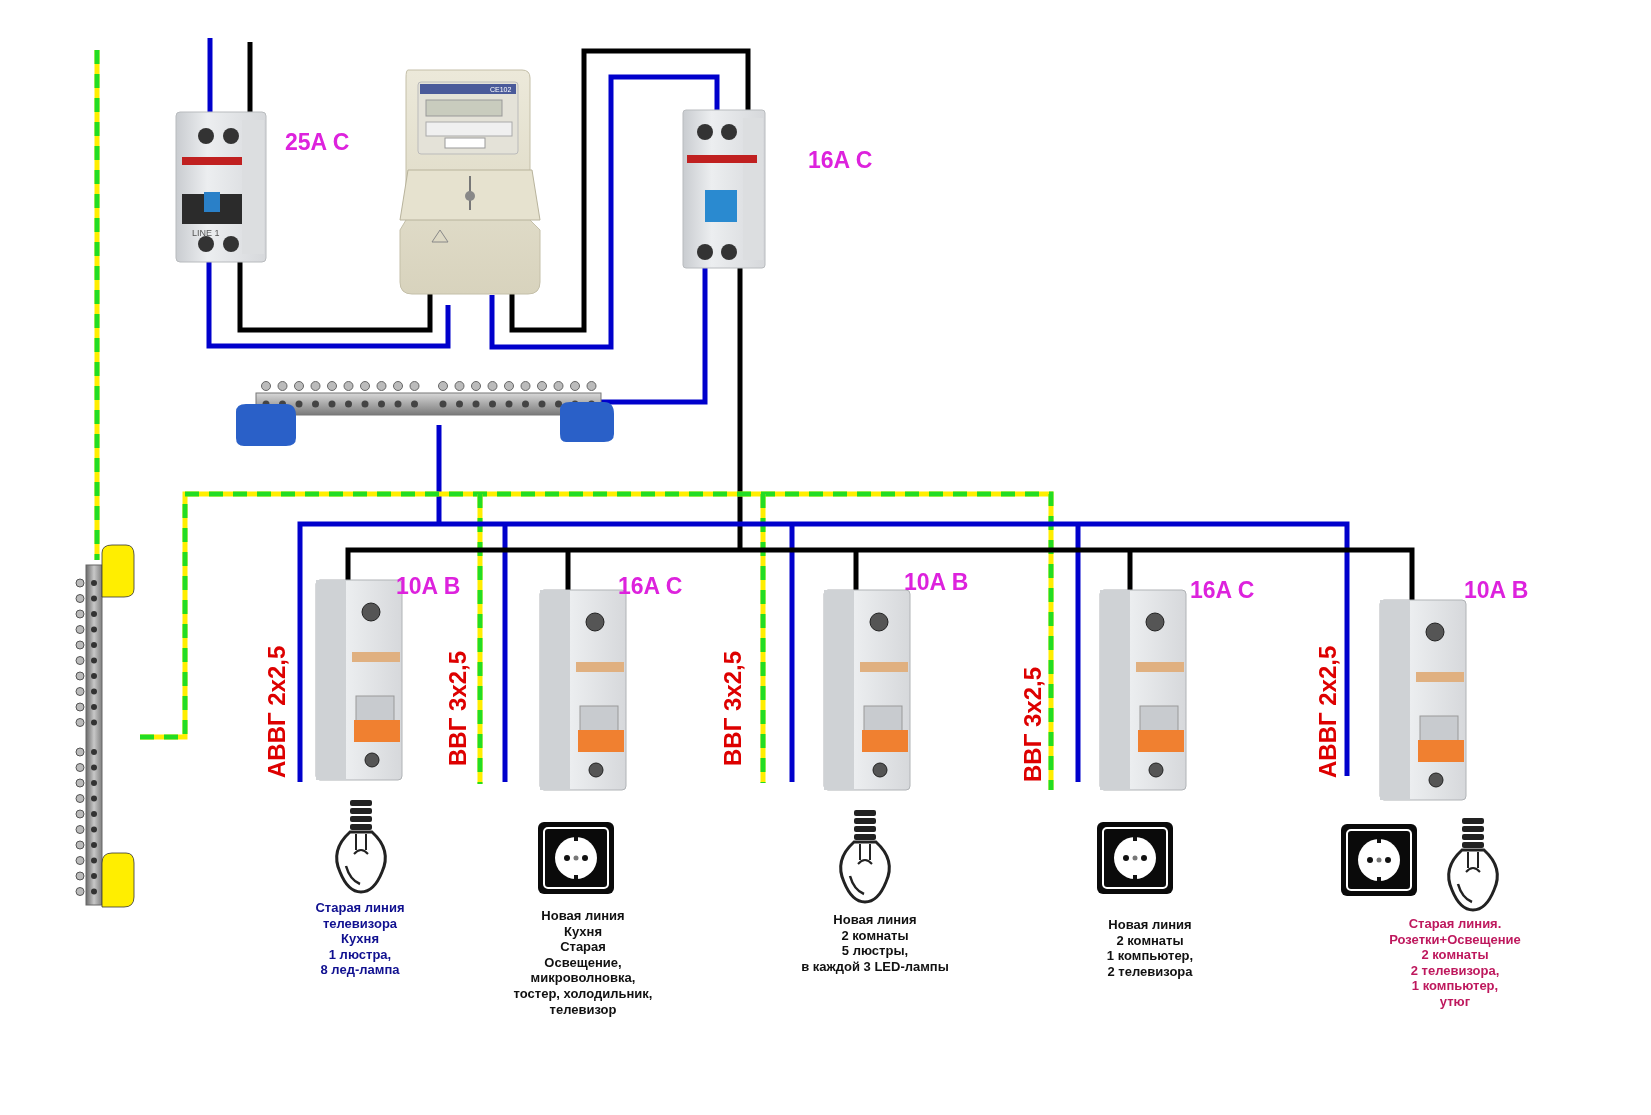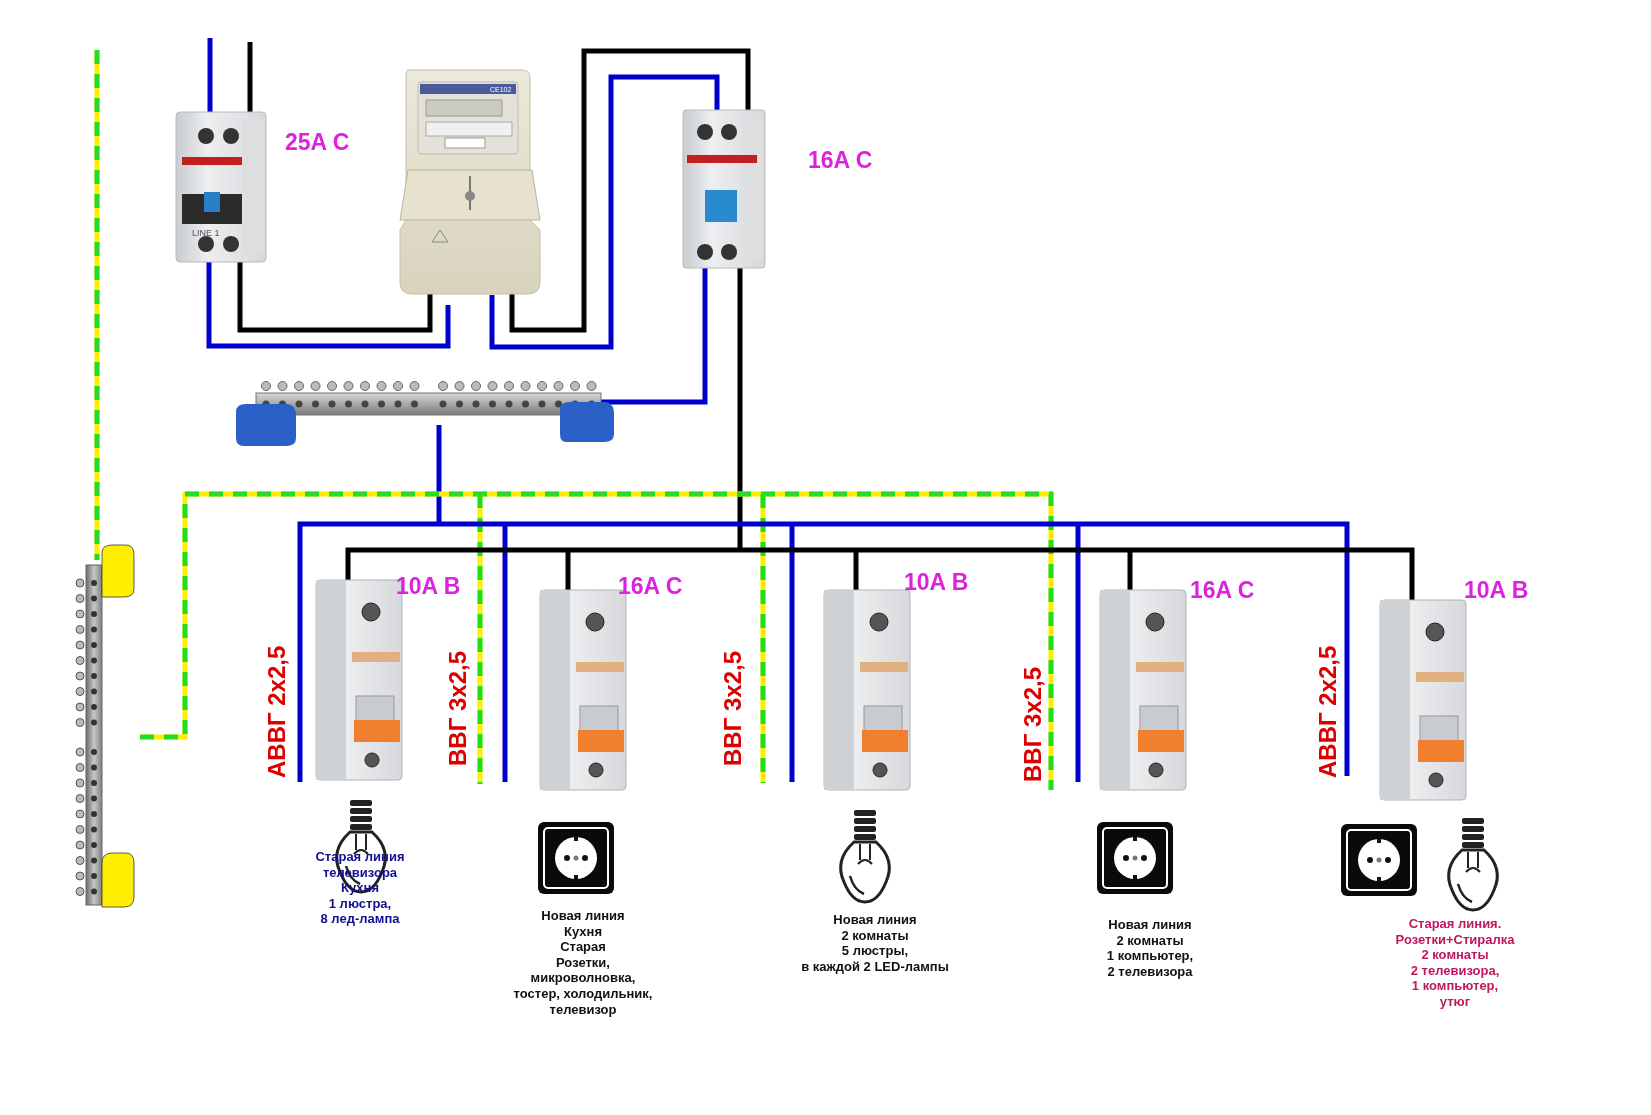--- a/index.html
+++ b/index.html
@@ -328,48 +328,48 @@
         <rect x="14" y="8" width="22" height="6" rx="2" fill="#222"></rect>
         <rect x="14" y="16" width="22" height="6" rx="2" fill="#222"></rect>
         <rect x="14" y="24" width="22" height="6" rx="2" fill="#222"></rect>
         <path d="M14 32 Q -6 50 4 72 Q 12 92 25 92 Q 38 92 46 72 Q 56 50 36 32 Z" fill="none" stroke="#222" stroke-width="3"></path>
         <path d="M20 34 V50 M30 34 V50 M18 54 Q25 46 32 54" fill="none" stroke="#222" stroke-width="2"></path>
         <path d="M10 66 Q14 80 24 84" fill="none" stroke="#222" stroke-width="2.5"></path>
       </g>
     </g>
 </svg>
 
-<div class="desc" id="desc-0" style="left:290px; top:849px; width:140px; color:#101090;">
+<div class="desc" id="desc-0" style="left:290px; top:900px; width:140px; color:#101090;">
     <div>Старая линия</div>
     <div>телевизора</div>
     <div>Кухня</div>
     <div>1 люстра,</div>
     <div>8 лед-лампа</div>
   </div>
 <div class="desc" id="desc-1" style="left:498px; top:908px; width:170px; color:#111;">
     <div>Новая линия</div>
     <div>Кухня</div>
     <div>Старая</div>
-    <div>Розетки,</div>
+    <div>Освещение,</div>
     <div>микроволновка,</div>
     <div>тостер, холодильник,</div>
     <div>телевизор</div>
   </div>
 <div class="desc" id="desc-2" style="left:780px; top:912px; width:190px; color:#111;">
     <div>Новая линия</div>
     <div>2 комнаты</div>
     <div>5 люстры,</div>
-    <div>в каждой 2 LED-лампы</div>
+    <div>в каждой 3 LED-лампы</div>
   </div>
 <div class="desc" id="desc-3" style="left:1080px; top:917px; width:140px; color:#111;">
     <div>Новая линия</div>
     <div>2 комнаты</div>
     <div>1 компьютер,</div>
     <div>2 телевизора</div>
   </div>
 <div class="desc" id="desc-4" style="left:1370px; top:916px; width:170px; color:#be185d;">
     <div>Старая линия.</div>
-    <div>Розетки+Стиралка</div>
+    <div>Розетки+Освещение</div>
     <div>2 комнаты</div>
     <div>2 телевизора,</div>
     <div>1 компьютер,</div>
     <div>утюг</div>
   </div>
 
 </body></html>

